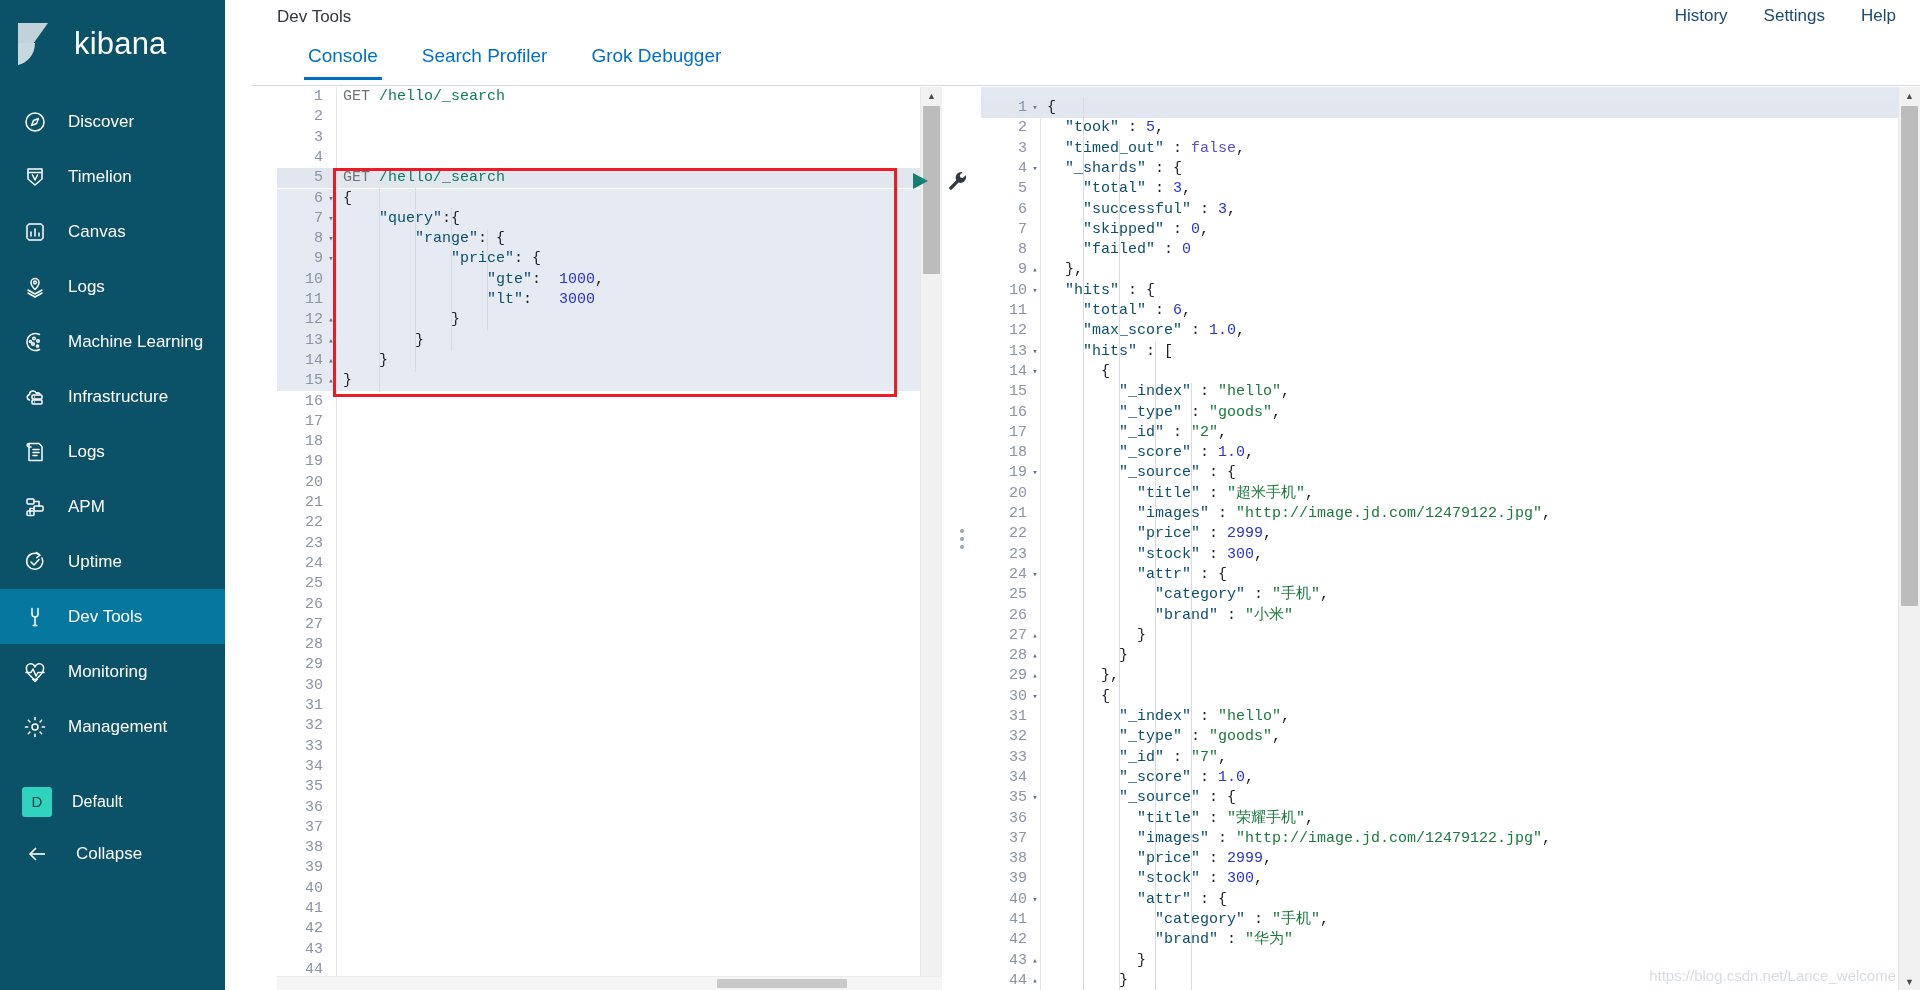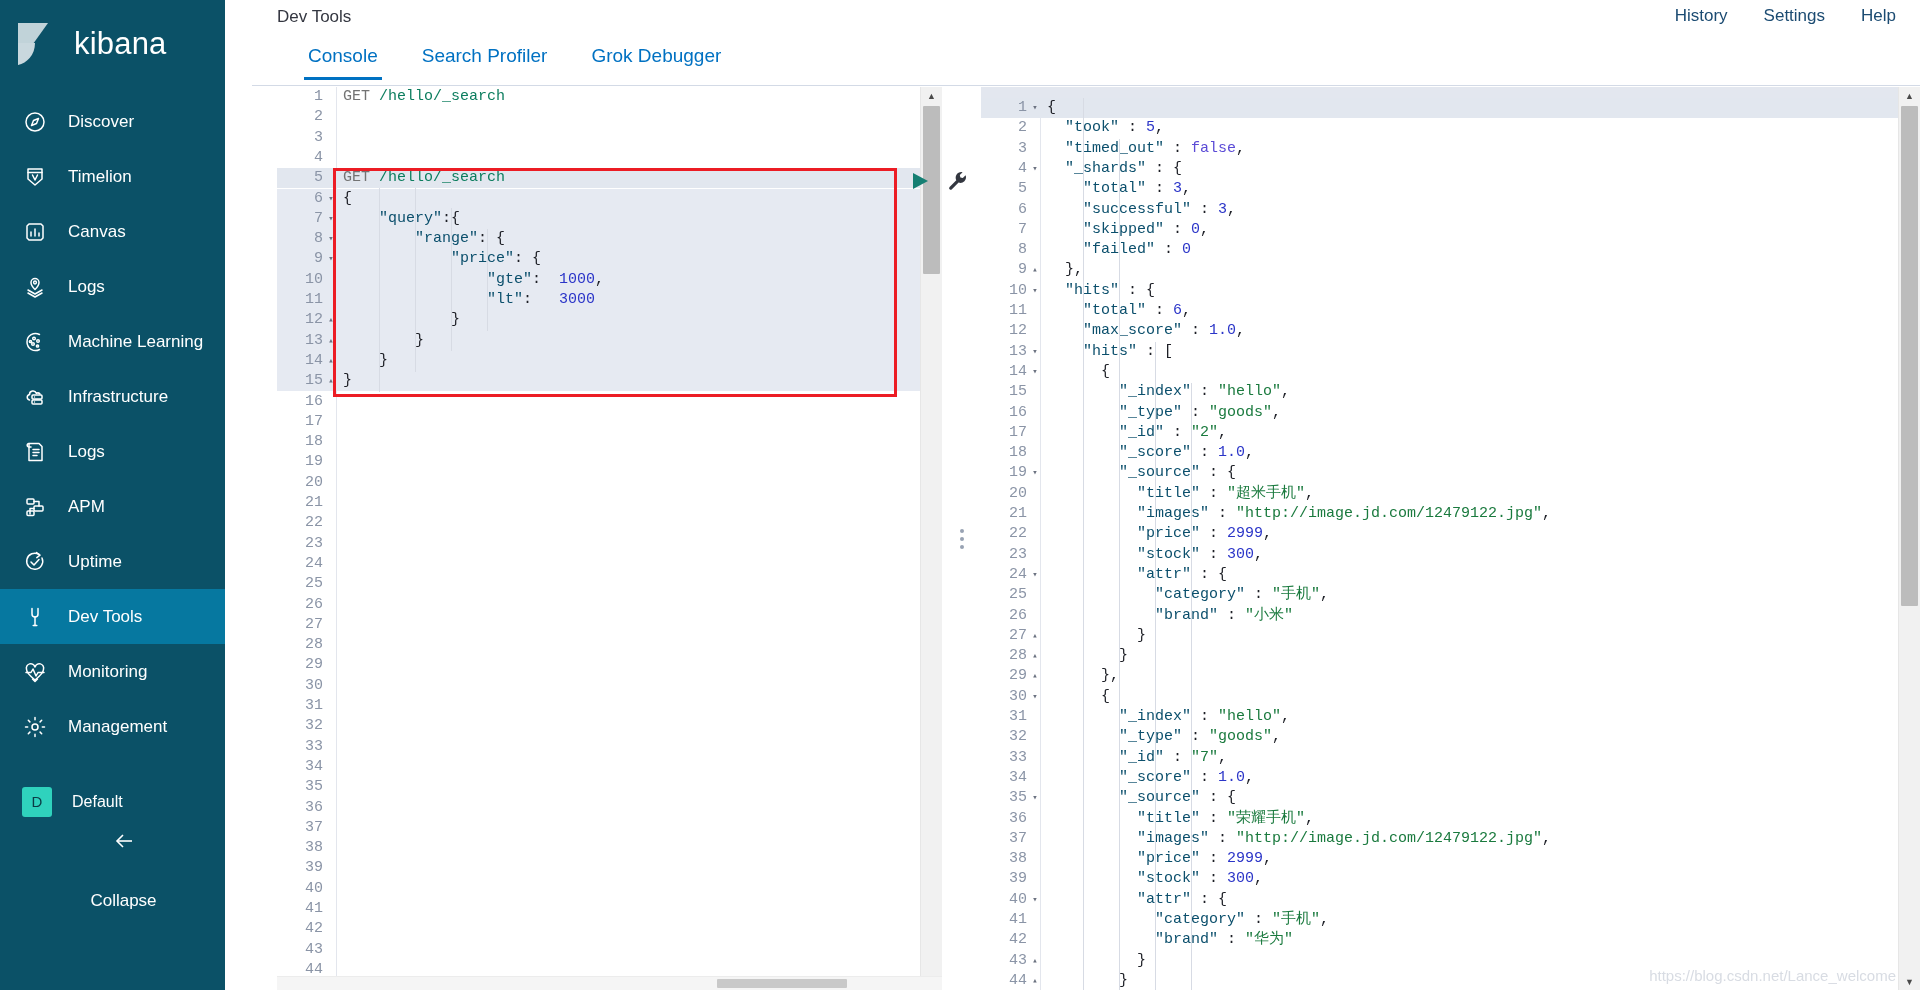--- a/index.html
+++ b/index.html
@@ -49,24 +49,23 @@
     margin-top: 20px;
   }
   .space-badge {
     width: 30px; height: 30px; flex: 0 0 30px;
     background: #2fd2bd; color: #0b3b45;
     border-radius: 3px;
     display: flex; align-items: center; justify-content: center;
     font-size: 15px;
   }
   .collapse-row {
-    display: flex; align-items: center; gap: 32px;
+    display: flex; align-items: center; gap: 24px;
     height: 50px; padding-left: 22px; cursor: pointer;
     font-size: 17px;
-    flex-direction: column;
   }
   .collapse-ico { width: 30px; flex: 0 0 30px; display: flex; justify-content: center; }
 
   
   .main { flex: 1; height: 990px; position: relative; background: #fff; }
 
   .topbar {
     height: 36px; position: relative;
     display: flex; align-items: center;
   }

